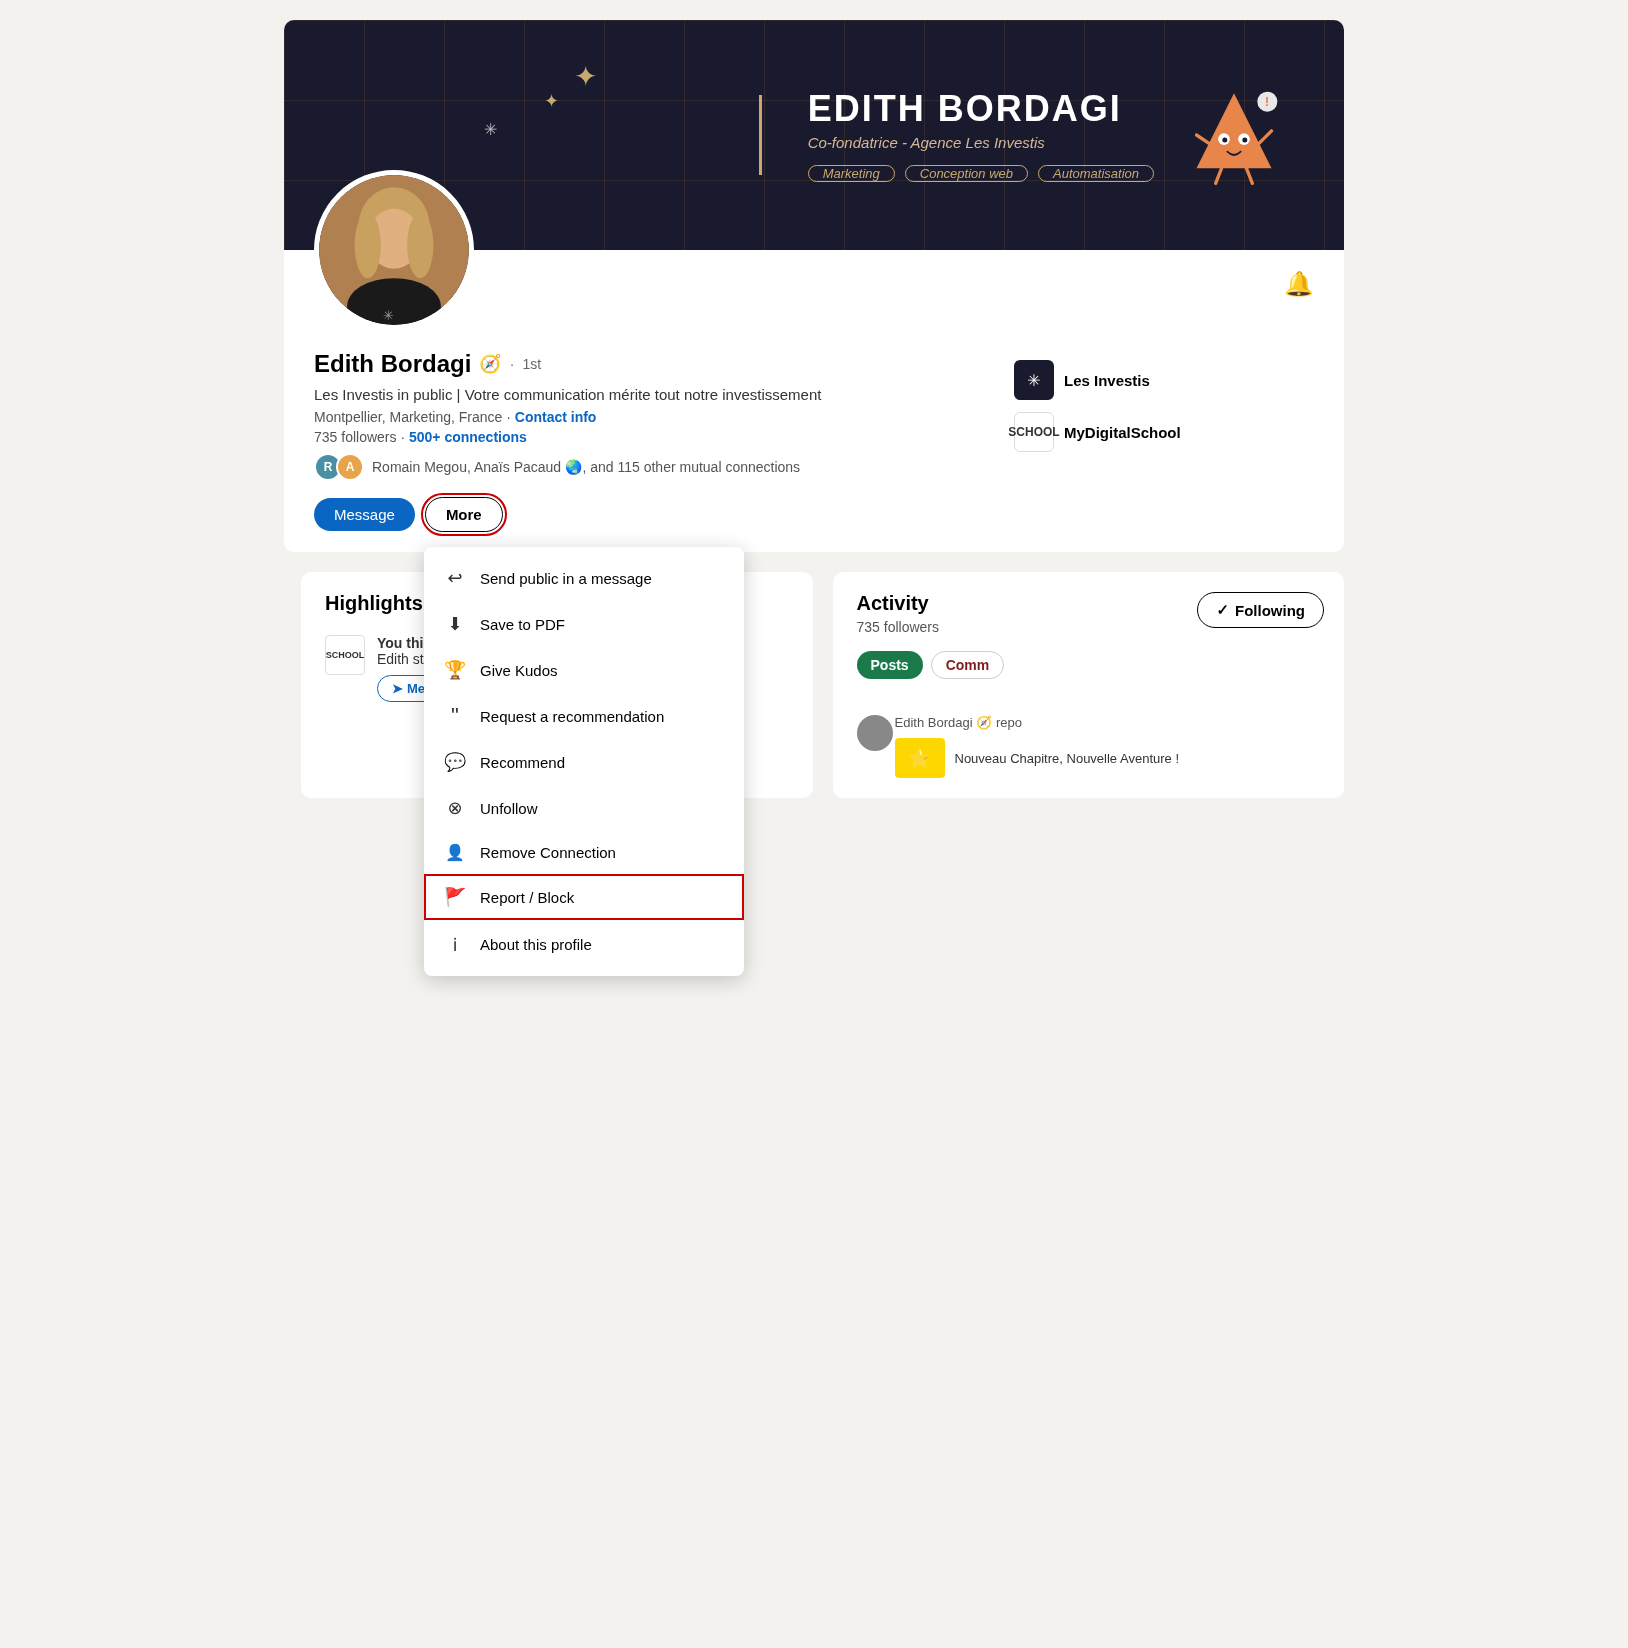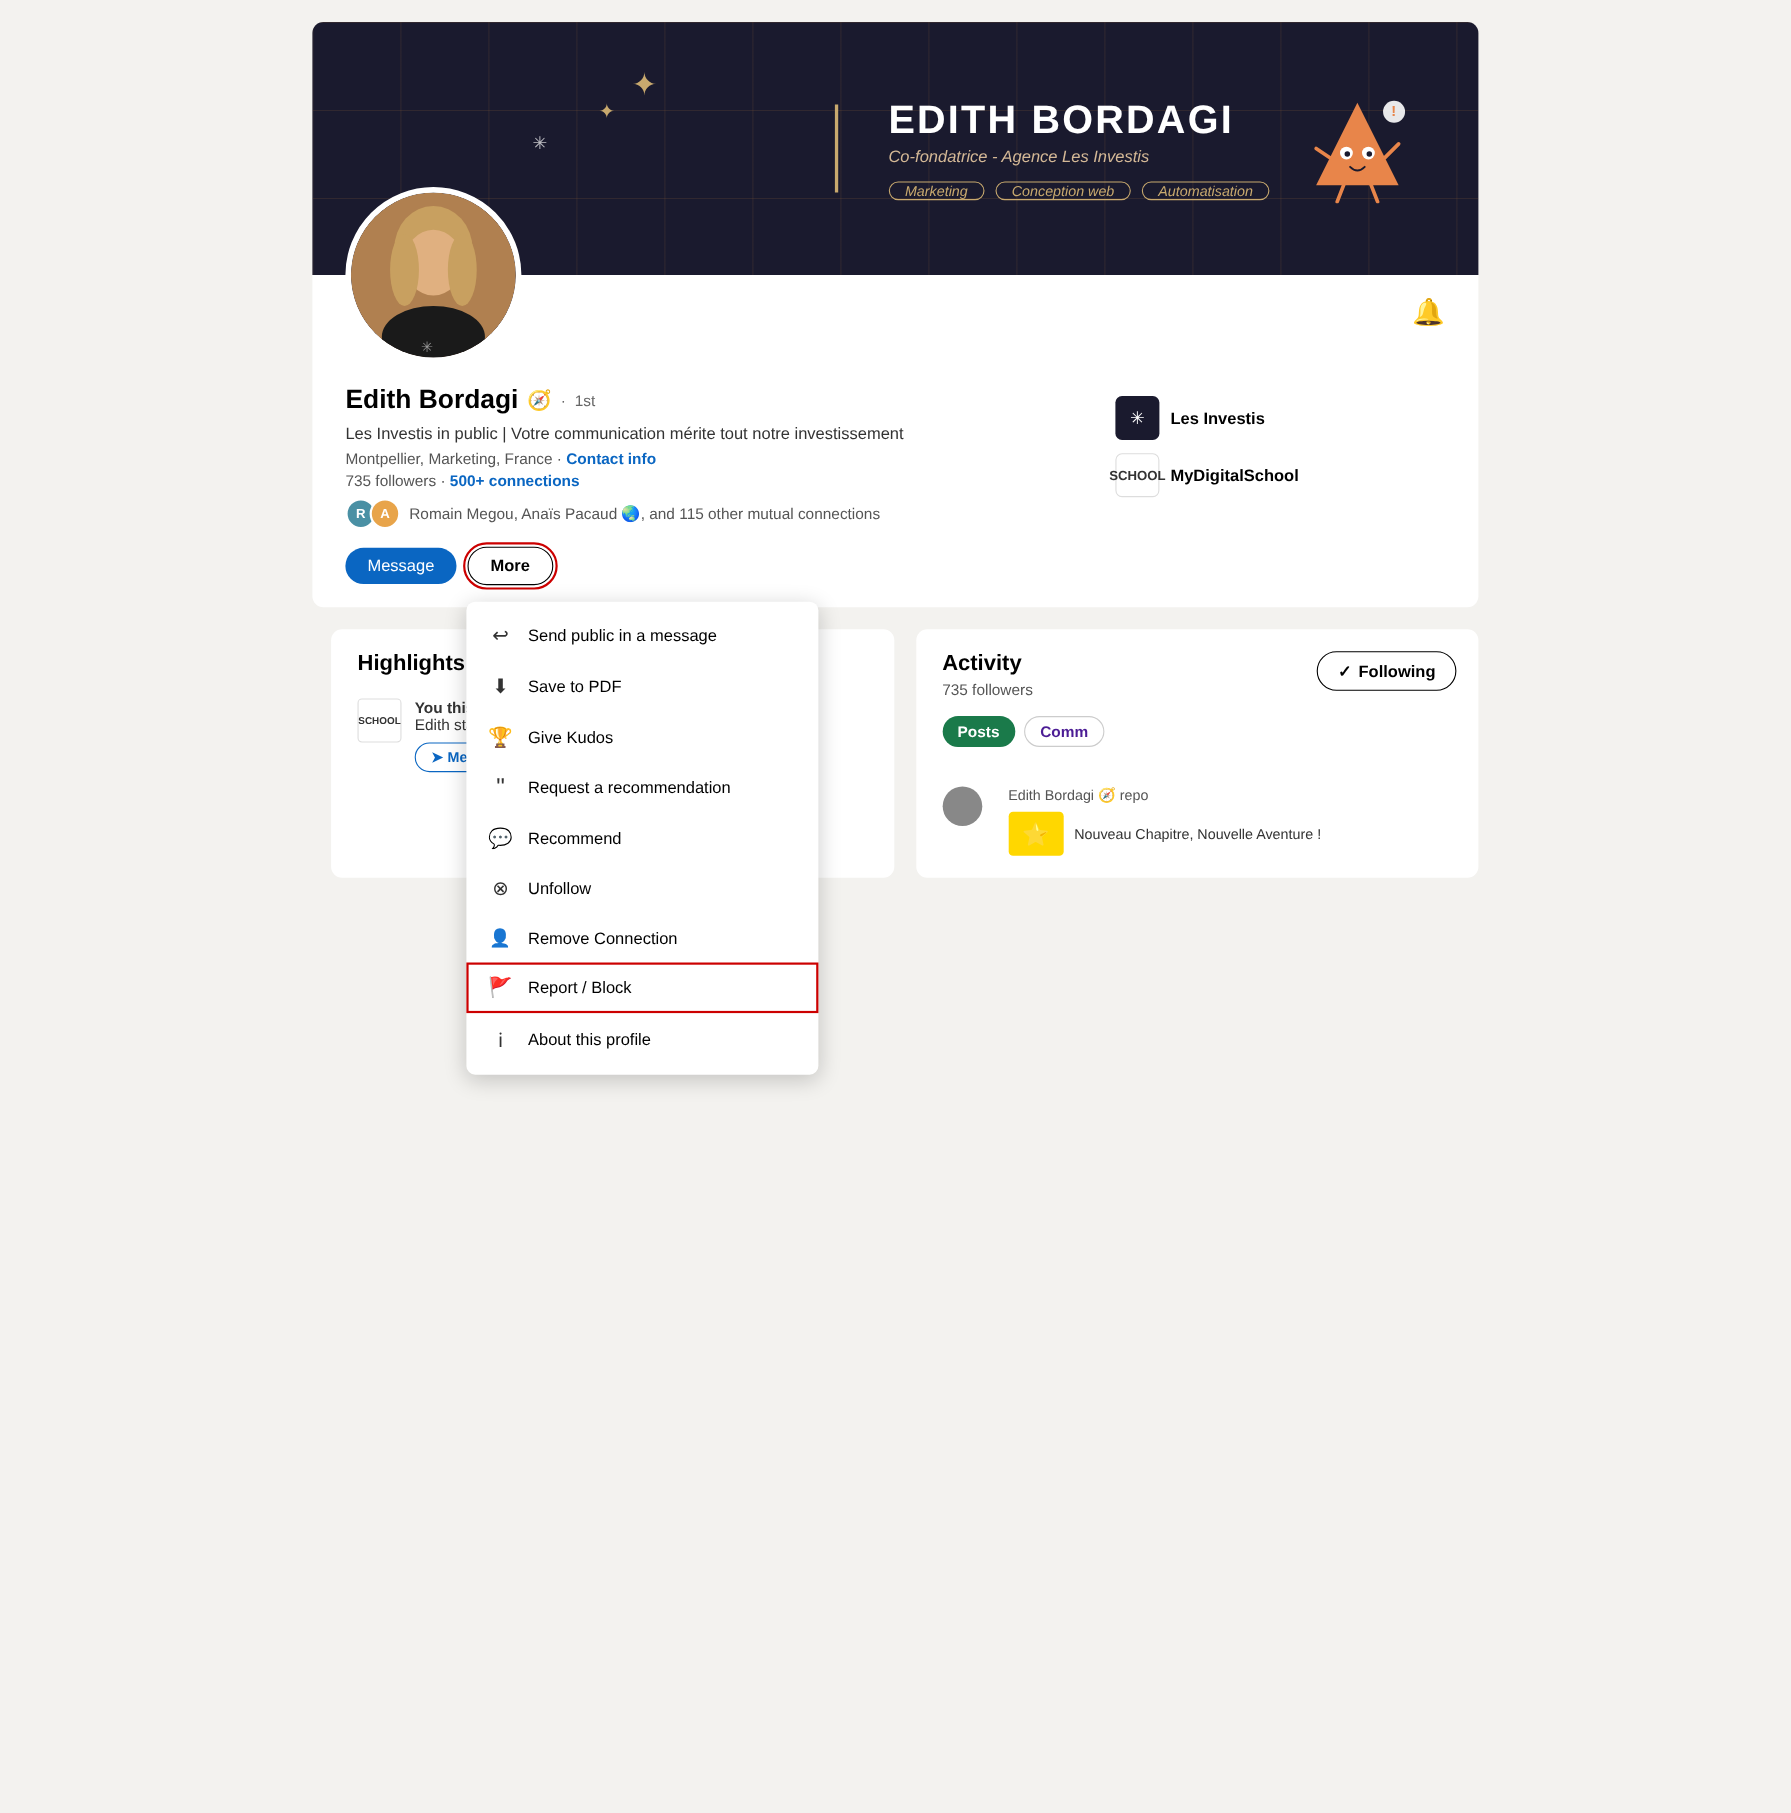--- a/index.html
+++ b/index.html
@@ -436,21 +436,21 @@
     }
 
     .tab-btn.active {
       background: #1a7a4a;
       color: #fff;
       text-align: center;
     }
 
     .tab-btn.inactive {
       background: #fff;
-      color: #4c1d95;
+      color: #7f1d1d;
       border: 1px solid #ccc;
     }
 
     .following-btn {
       position: absolute;
       top: 20px;
       right: 20px;
       background: #fff;
       color: #000;
       border: 1.5px solid #000;
@@ -459,21 +459,21 @@
       font-size: 15px;
       font-weight: 600;
       cursor: pointer;
       display: flex;
       align-items: center;
       gap: 6px;
     }
 
     .activity-post {
       display: flex;
-      gap: 24px;
+      gap: 2px;
       align-items: flex-start;
       margin-top: 36px;
     }
 
     .activity-avatar {
       width: 36px;
       height: 36px;
       border-radius: 50%;
       background: #888;
       font-size: 12px;

